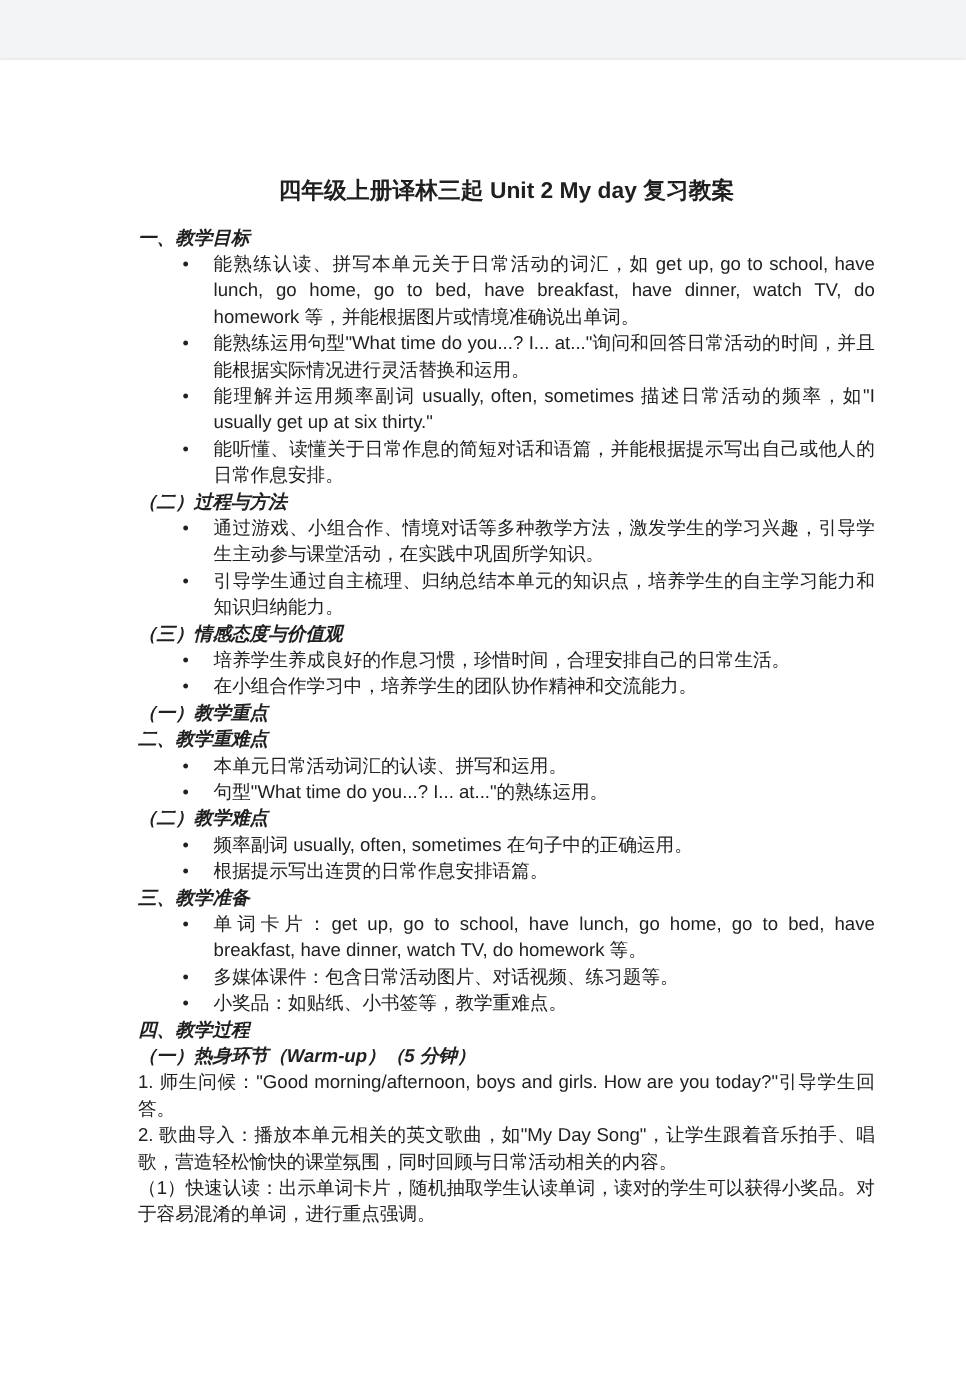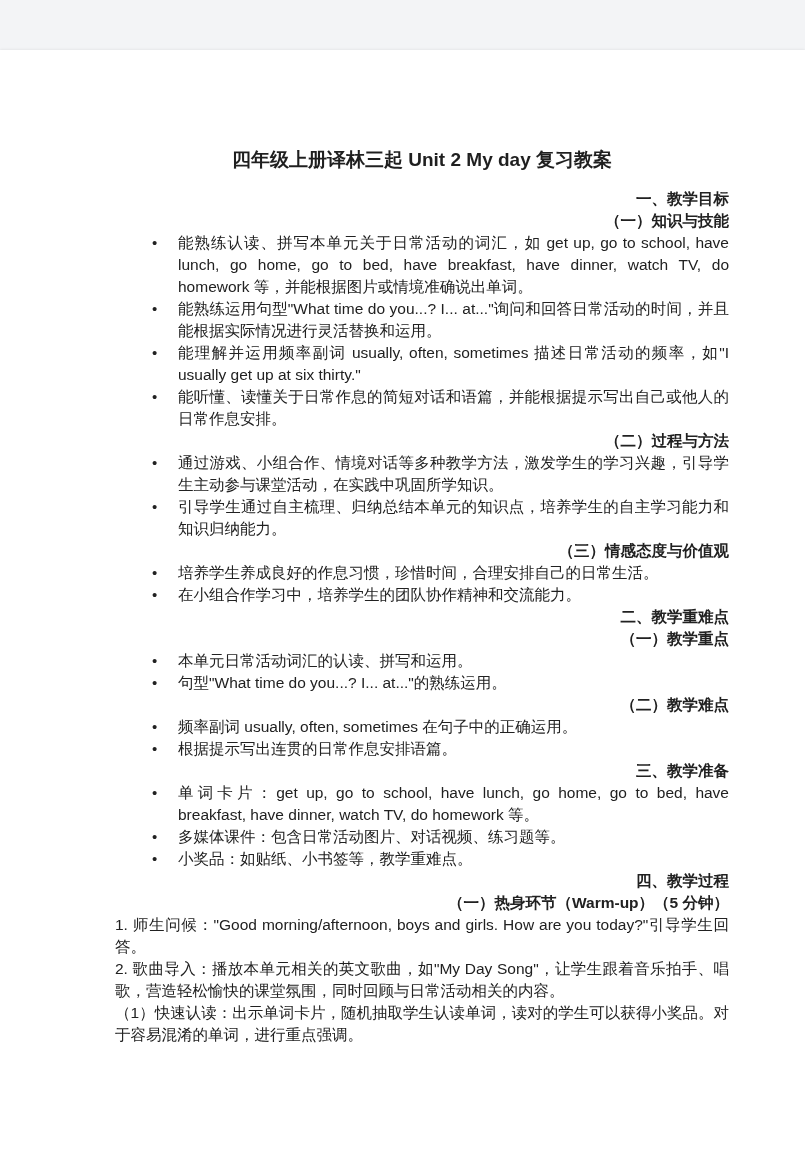--- a/index.html
+++ b/index.html
@@ -37,21 +37,22 @@
   }
   .block {
     font-size: 15.5px;
     line-height: 22px;
     color: #212121;
     text-align: justify;
     margin: 0;
   }
   .h1, .h2, .h3 {
     font-weight: 700;
-    text-align: right;
+    text-align: left;
+    font-style: italic;
   }
   .bullet {
     position: relative;
     padding-left: 63px;
   }
   .bullet::before {
     content: "\2022";
     position: absolute;
     left: 37px;
     top: 0;
@@ -61,33 +62,32 @@
 </style>
 </head>
 <body>
 
 <div class="canvas">
   <div class="page">
 
     <div class="doc-title">四年级上册译林三起 Unit 2 My day 复习教案</div>
 
     <div class="block h1">一、教学目标</div>
-    <div class="block h2">（一）知识与技能</div>
     <div class="block bullet">能熟练认读、拼写本单元关于日常活动的词汇，如 get up, go to school, have lunch, go home, go to bed, have breakfast, have dinner, watch TV, do homework 等，并能根据图片或情境准确说出单词。</div>
     <div class="block bullet">能熟练运用句型"What time do you...? I... at..."询问和回答日常活动的时间，并且能根据实际情况进行灵活替换和运用。</div>
     <div class="block bullet">能理解并运用频率副词 usually, often, sometimes 描述日常活动的频率，如"I usually get up at six thirty."</div>
     <div class="block bullet">能听懂、读懂关于日常作息的简短对话和语篇，并能根据提示写出自己或他人的日常作息安排。</div>
     <div class="block h2">（二）过程与方法</div>
     <div class="block bullet">通过游戏、小组合作、情境对话等多种教学方法，激发学生的学习兴趣，引导学生主动参与课堂活动，在实践中巩固所学知识。</div>
     <div class="block bullet">引导学生通过自主梳理、归纳总结本单元的知识点，培养学生的自主学习能力和知识归纳能力。</div>
     <div class="block h2">（三）情感态度与价值观</div>
     <div class="block bullet">培养学生养成良好的作息习惯，珍惜时间，合理安排自己的日常生活。</div>
     <div class="block bullet">在小组合作学习中，培养学生的团队协作精神和交流能力。</div>
+    <div class="block h2">（一）教学重点</div>
     <div class="block h1">二、教学重难点</div>
-    <div class="block h2">（一）教学重点</div>
     <div class="block bullet">本单元日常活动词汇的认读、拼写和运用。</div>
     <div class="block bullet">句型"What time do you...? I... at..."的熟练运用。</div>
     <div class="block h2">（二）教学难点</div>
     <div class="block bullet">频率副词 usually, often, sometimes 在句子中的正确运用。</div>
     <div class="block bullet">根据提示写出连贯的日常作息安排语篇。</div>
     <div class="block h1">三、教学准备</div>
     <div class="block bullet">单词卡片：get up, go to school, have lunch, go home, go to bed, have breakfast, have dinner, watch TV, do homework 等。</div>
     <div class="block bullet">多媒体课件：包含日常活动图片、对话视频、练习题等。</div>
     <div class="block bullet">小奖品：如贴纸、小书签等，教学重难点。</div>
     <div class="block h1">四、教学过程</div>

